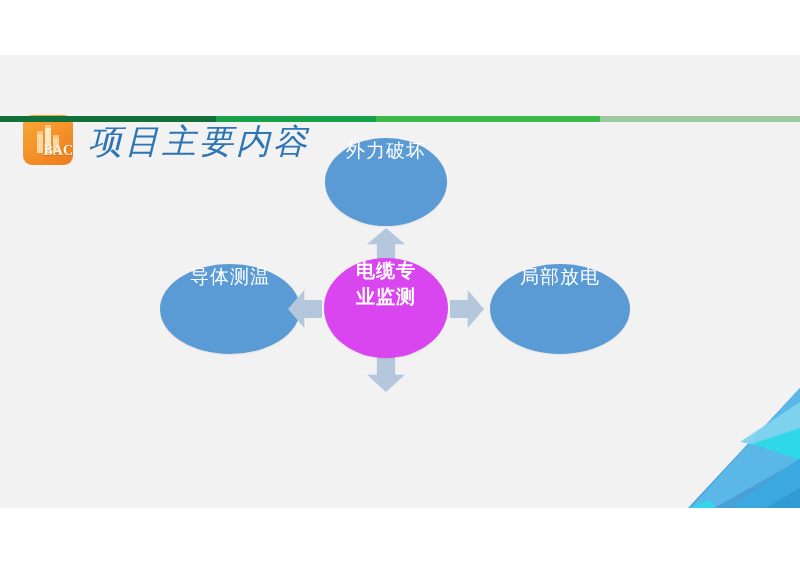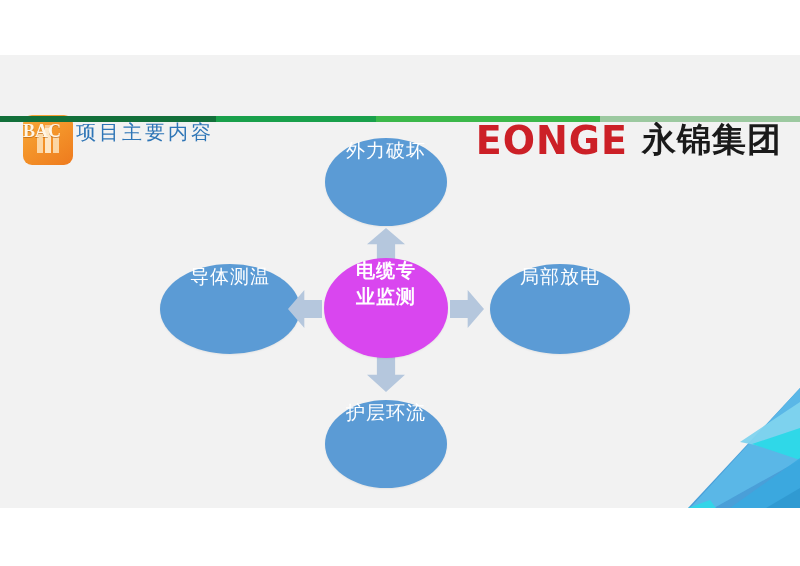--- a/index.html
+++ b/index.html
@@ -47,39 +47,40 @@
     background: linear-gradient(145deg, #f7a93b 0%, #f4952a 45%, #ee7a1e 100%);
     overflow: hidden;
   }
   .bac-icon .blocks {
     position: absolute;
     left: 0; top: 0; width: 100%; height: 100%;
   }
   .bac-icon .bac-text {
     position: absolute;
     left: 0;
-    bottom: 23px;
+    bottom: 6px;
     width: 100%;
-    text-align: left;
+    text-align: right;
     font-family: "Liberation Serif", serif;
     font-weight: bold;
-    font-size: 18px;
+    font-size: 14px;
     letter-spacing: 0px;
     color: #fff6e6;
     text-shadow: 0 1px 0 rgba(150,70,0,.45);
   }
   .page-title {
     position: absolute;
-    left: 76px;
+    left: 88px;
     top: 64px;
     font-family: "Liberation Serif", serif;
-    font-size: 20px;
+    font-size: 34px;
     letter-spacing: 3px;
     color: #2e75b6;
     white-space: nowrap;
+    font-style: italic;
   }
   
   .logo {
     position: absolute;
     right: 18px;
     top: 62px;
     display: flex;
     align-items: center;
     gap: 14px;
     white-space: nowrap;
@@ -205,24 +206,20 @@
         <rect x="22" y="10" width="6" height="28" fill="#fff0d6" opacity="0.9"></rect>
         <rect x="30" y="20" width="6" height="18" fill="#fde3bb" opacity="0.85"></rect>
         <rect x="14" y="16" width="6" height="3" fill="#f6b26b" opacity="0.6"></rect>
         <rect x="22" y="10" width="6" height="3" fill="#f6b26b" opacity="0.6"></rect>
         <rect x="30" y="20" width="6" height="3" fill="#f6b26b" opacity="0.6"></rect>
       </svg>
       <div class="bac-text">BAC</div>
     </div>
     <div class="page-title">项目主要内容</div>
 
-    <div class="logo">
-      <span class="logo-en">EONGE</span>
-      <span class="logo-cn">永锦集团</span>
-    </div>
   </div>
 
   <div class="divider">
     <span class="d1"></span>
     <span class="d2"></span>
     <span class="d3"></span>
     <span class="d4"></span>
   </div>
 
   <div class="diagram">
@@ -232,23 +229,20 @@
     </div>
 
     <div class="node node-outer node-right">
       <span>局部放电</span>
     </div>
 
     <div class="node node-outer node-left">
       <span>导体测温</span>
     </div>
 
-    <div class="node node-outer node-bottom">
-      <span>护层环流</span>
-    </div>
 
     <div class="node node-center">
       <div>
         <span class="ctext">电缆专</span>
         <span class="ctext">业监测</span>
       </div>
     </div>
 
     <div class="arrow arrow-up"></div>
     <div class="arrow arrow-down"></div>

